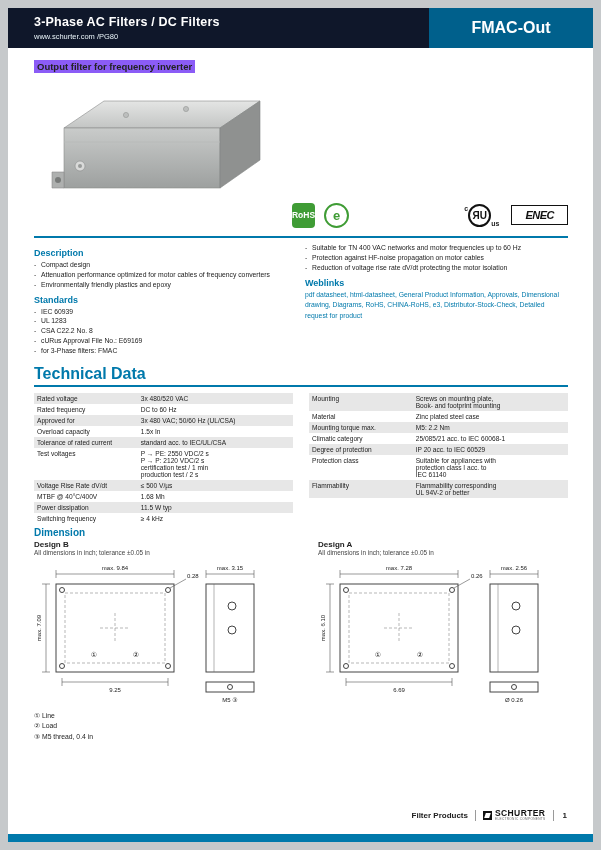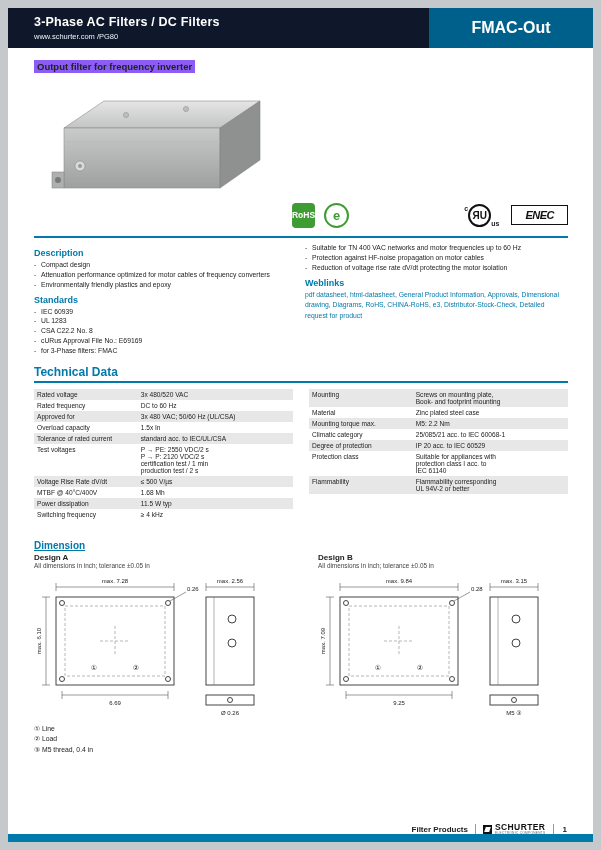--- a/index.html
+++ b/index.html
@@ -42,47 +42,47 @@
   
   .cols { display:flex; gap:8px; }
   .col { flex:1; min-width:0; }
   h3.sec { color:#0079ab; font-size:9px; font-weight:bold; margin:5px 0 2px; }
   ul.bullets { list-style:none; font-size:6.8px; line-height:1.45; color:#222; }
   ul.bullets li { padding-left:7px; position:relative; }
   ul.bullets li::before { content:"-"; position:absolute; left:0; }
   .links { font-size:6.8px; line-height:1.55; color:#0079ab; }
 
   
-  .tech-heading { color:#0079ab; font-size:12px; font-weight:bold; border-bottom:2px solid #0079ab; padding-bottom:2px; margin:9px 0 6px; }
+  .tech-heading { color:#0079ab; font-size:16px; font-weight:bold; border-bottom:2px solid #0079ab; padding-bottom:2px; margin:9px 0 6px; }
   .tables { display:flex; gap:16px; }
   .ttable { flex:1; min-width:0; font-size:6.6px; }
   .trow { display:flex; padding:2px 3px; }
   .trow:nth-child(odd) { background:#e7e7e7; }
   .tlabel { flex:0 0 41%; padding-right:5px; }
   .tvalue { flex:1; white-space:pre-line; }
 
   
-  .dim-heading { color:#0079ab; font-size:10px; font-weight:bold; margin:20px 0 2px;text-decoration:underline; }
+  .dim-heading { color:#0079ab; font-size:10px; font-weight:bold; margin:3px 0 2px; }
   .designs { display:flex; gap:34px; }
   .design { width:252px; }
   .design-name { font-size:8px; font-weight:bold; }
   .design-caption { font-size:6.4px; color:#444; margin-bottom:2px; }
   svg.drawing { width:246px; height:146px; display:block; }
   .ln  { fill:none; stroke:#444; stroke-width:1; }
   .lnd { fill:none; stroke:#888; stroke-width:.6; stroke-dasharray:3 2; }
   .ln2 { fill:none; stroke:#666; stroke-width:.5; }
   .dim { fill:none; stroke:#555; stroke-width:.6; }
   .t   { font-size:6px; fill:#222; }
   .tc  { text-anchor:middle; }
   .tn  { font-size:7px; fill:#222; text-anchor:middle; }
 
   .notes { font-size:6.8px; line-height:1.55; margin-top:7px; }
 
   
-  .pagefoot { position:absolute; right:24px; bottom:7px; display:flex; align-items:center; gap:7px; }
+  .pagefoot { position:absolute; right:24px; bottom:21px; display:flex; align-items:center; gap:7px; }
   .foot-section { font-size:8px; font-weight:bold; color:#222; }
   .vsep { width:1px; height:11px; background:#9a9a9a; }
   .brand { display:flex; align-items:center; gap:3px; }
   .brand-mark { width:9px; height:9px; background:#111; display:inline-block; position:relative; }
   .brand-mark::after { content:""; position:absolute; left:2px; top:2px; width:5px; height:5px; background:#fff; transform:skewX(-18deg); }
   .brand-text { display:flex; flex-direction:column; line-height:1; }
   .brand-name { font-size:8.5px; font-weight:bold; letter-spacing:.4px; color:#111; }
   .brand-sub { font-size:3.2px; letter-spacing:.3px; color:#666; }
   .pageno { font-size:8px; font-weight:bold; color:#222; padding:0 2px; }
   .bottom-bar { position:absolute; left:0; right:0; bottom:0; height:8px; background:#0079ab; }
@@ -259,20 +259,62 @@
               <div class="tlabel">Flammability</div>
               <div class="tvalue">Flammability corresponding
 UL 94V-2 or better</div>
             </div>
         </div>
       </div>
 
       <h2 class="dim-heading">Dimension</h2>
 
       <div class="designs">
+
+        <div class="design">
+          <div class="design-name">Design B</div>
+          <div class="design-caption">All dimensions in inch; tolerance ±0.05 in</div>
+          <svg class="drawing" viewBox="0 0 246 146">
+            <rect x="22" y="26" width="118" height="88" class="ln"></rect>
+            <rect x="31" y="35" width="100" height="70" class="lnd"></rect>
+            <circle cx="28" cy="32" r="2.5" class="ln"></circle>
+            <circle cx="134" cy="32" r="2.5" class="ln"></circle>
+            <circle cx="28" cy="108" r="2.5" class="ln"></circle>
+            <circle cx="134" cy="108" r="2.5" class="ln"></circle>
+            <line x1="81" y1="55" x2="81" y2="85" class="lnd"></line>
+            <line x1="66" y1="70" x2="96" y2="70" class="lnd"></line>
+            <text x="60" y="99" class="tn">①</text>
+            <text x="102" y="99" class="tn">②</text>
+            <line x1="22" y1="16" x2="140" y2="16" class="dim"></line>
+            <line x1="22" y1="12" x2="22" y2="20" class="dim"></line>
+            <line x1="140" y1="12" x2="140" y2="20" class="dim"></line>
+            <text x="81" y="12" class="t tc">max. 9.84</text>
+            <line x1="12" y1="26" x2="12" y2="114" class="dim"></line>
+            <line x1="8" y1="26" x2="16" y2="26" class="dim"></line>
+            <line x1="8" y1="114" x2="16" y2="114" class="dim"></line>
+            <text transform="rotate(-90 7 70)" x="7" y="70" class="t tc">max. 7.09</text>
+            <line x1="28" y1="124" x2="134" y2="124" class="dim"></line>
+            <line x1="28" y1="120" x2="28" y2="128" class="dim"></line>
+            <line x1="134" y1="120" x2="134" y2="128" class="dim"></line>
+            <text x="81" y="134" class="t tc">9.25</text>
+            <line x1="136" y1="30" x2="152" y2="21" class="dim"></line>
+            <text x="153" y="20" class="t">0.28</text>
+            <rect x="172" y="26" width="48" height="88" class="ln"></rect>
+            <line x1="180" y1="26" x2="180" y2="114" class="ln2"></line>
+            <circle cx="198" cy="48" r="4" class="ln"></circle>
+            <circle cx="198" cy="72" r="4" class="ln"></circle>
+            <line x1="172" y1="16" x2="220" y2="16" class="dim"></line>
+            <line x1="172" y1="12" x2="172" y2="20" class="dim"></line>
+            <line x1="220" y1="12" x2="220" y2="20" class="dim"></line>
+            <text x="196" y="12" class="t tc">max. 3.15</text>
+            <rect x="172" y="124" width="48" height="10" class="ln"></rect>
+            <circle cx="196" cy="129" r="2.5" class="ln"></circle>
+            <text x="196" y="144" class="t tc">M5 ③</text>
+          </svg>
+        </div>
 
         <div class="design">
           <div class="design-name">Design A</div>
           <div class="design-caption">All dimensions in inch; tolerance ±0.05 in</div>
           <svg class="drawing" viewBox="0 0 246 146">
             <rect x="22" y="26" width="118" height="88" class="ln"></rect>
             <rect x="31" y="35" width="100" height="70" class="lnd"></rect>
             <circle cx="28" cy="32" r="2.5" class="ln"></circle>
             <circle cx="134" cy="32" r="2.5" class="ln"></circle>
             <circle cx="28" cy="108" r="2.5" class="ln"></circle>
@@ -302,62 +344,20 @@
             <line x1="172" y1="16" x2="220" y2="16" class="dim"></line>
             <line x1="172" y1="12" x2="172" y2="20" class="dim"></line>
             <line x1="220" y1="12" x2="220" y2="20" class="dim"></line>
             <text x="196" y="12" class="t tc">max. 2.56</text>
             <rect x="172" y="124" width="48" height="10" class="ln"></rect>
             <circle cx="196" cy="129" r="2.5" class="ln"></circle>
             <text x="196" y="144" class="t tc">Ø 0.26</text>
           </svg>
         </div>
 
-        <div class="design">
-          <div class="design-name">Design B</div>
-          <div class="design-caption">All dimensions in inch; tolerance ±0.05 in</div>
-          <svg class="drawing" viewBox="0 0 246 146">
-            <rect x="22" y="26" width="118" height="88" class="ln"></rect>
-            <rect x="31" y="35" width="100" height="70" class="lnd"></rect>
-            <circle cx="28" cy="32" r="2.5" class="ln"></circle>
-            <circle cx="134" cy="32" r="2.5" class="ln"></circle>
-            <circle cx="28" cy="108" r="2.5" class="ln"></circle>
-            <circle cx="134" cy="108" r="2.5" class="ln"></circle>
-            <line x1="81" y1="55" x2="81" y2="85" class="lnd"></line>
-            <line x1="66" y1="70" x2="96" y2="70" class="lnd"></line>
-            <text x="60" y="99" class="tn">①</text>
-            <text x="102" y="99" class="tn">②</text>
-            <line x1="22" y1="16" x2="140" y2="16" class="dim"></line>
-            <line x1="22" y1="12" x2="22" y2="20" class="dim"></line>
-            <line x1="140" y1="12" x2="140" y2="20" class="dim"></line>
-            <text x="81" y="12" class="t tc">max. 9.84</text>
-            <line x1="12" y1="26" x2="12" y2="114" class="dim"></line>
-            <line x1="8" y1="26" x2="16" y2="26" class="dim"></line>
-            <line x1="8" y1="114" x2="16" y2="114" class="dim"></line>
-            <text transform="rotate(-90 7 70)" x="7" y="70" class="t tc">max. 7.09</text>
-            <line x1="28" y1="124" x2="134" y2="124" class="dim"></line>
-            <line x1="28" y1="120" x2="28" y2="128" class="dim"></line>
-            <line x1="134" y1="120" x2="134" y2="128" class="dim"></line>
-            <text x="81" y="134" class="t tc">9.25</text>
-            <line x1="136" y1="30" x2="152" y2="21" class="dim"></line>
-            <text x="153" y="20" class="t">0.28</text>
-            <rect x="172" y="26" width="48" height="88" class="ln"></rect>
-            <line x1="180" y1="26" x2="180" y2="114" class="ln2"></line>
-            <circle cx="198" cy="48" r="4" class="ln"></circle>
-            <circle cx="198" cy="72" r="4" class="ln"></circle>
-            <line x1="172" y1="16" x2="220" y2="16" class="dim"></line>
-            <line x1="172" y1="12" x2="172" y2="20" class="dim"></line>
-            <line x1="220" y1="12" x2="220" y2="20" class="dim"></line>
-            <text x="196" y="12" class="t tc">max. 3.15</text>
-            <rect x="172" y="124" width="48" height="10" class="ln"></rect>
-            <circle cx="196" cy="129" r="2.5" class="ln"></circle>
-            <text x="196" y="144" class="t tc">M5 ③</text>
-          </svg>
-        </div>
-
       </div>
 
       <div class="notes">
         <div>① Line</div>
         <div>② Load</div>
         <div>③ M5 thread, 0.4 in</div>
       </div>
 
     </main>
 

